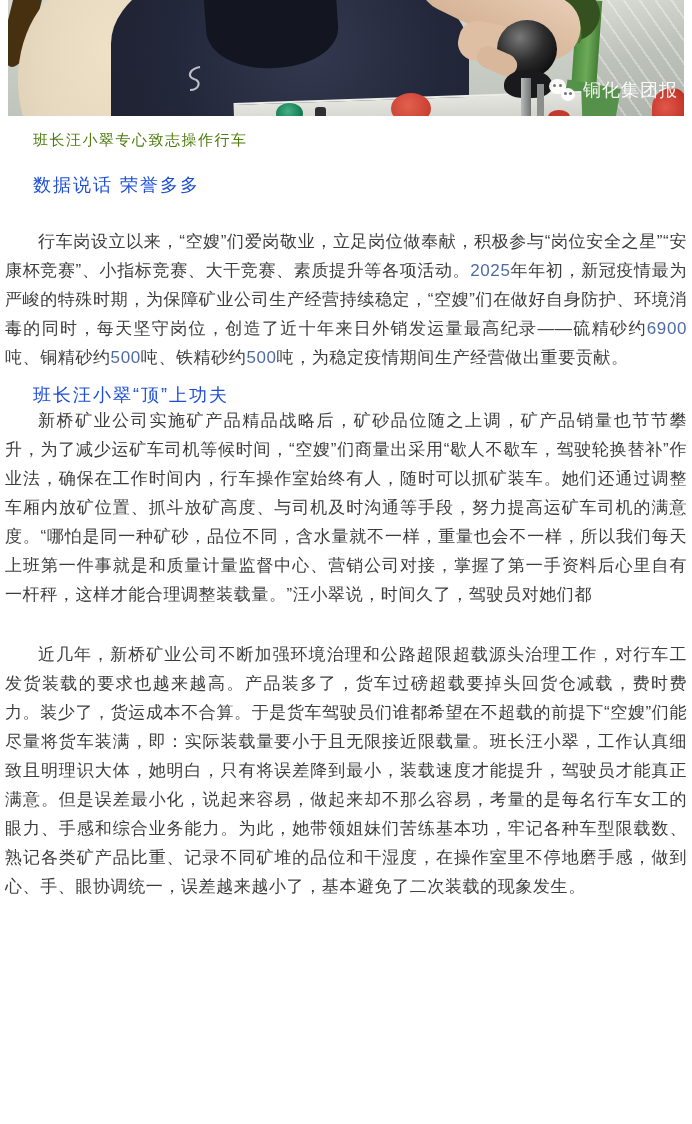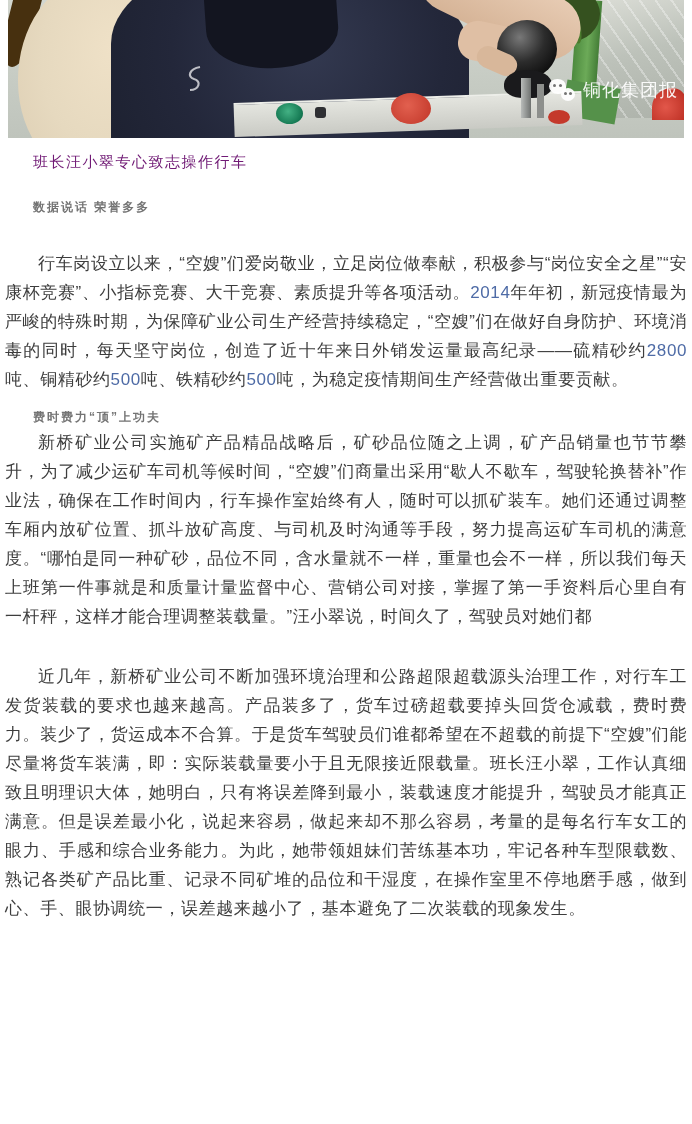--- a/index.html
+++ b/index.html
@@ -5,21 +5,21 @@
   html,body { margin:0; padding:0; }
   body {
     width:692px; height:1124px; overflow:hidden;
     background:#ffffff;
     font-family:"Liberation Sans","DejaVu Sans",sans-serif;
   }
   .page { width:692px; }
 
   
   .photo {
-    position:relative; margin:0 8px; height:138px; overflow:hidden;
+    position:relative; margin:0 8px; height:116px; overflow:hidden;
     background:linear-gradient(180deg,#d3d7d0 0%,#c7ccc4 55%,#bfc4bc 100%);
   }
   .photo * { position:absolute; }
 
   .ph-concrete { left:586px; top:0; width:90px; height:118px;
     background:linear-gradient(165deg,#dadcd5 0%,#bdc2ba 45%,#adb2aa 100%); }
   .ph-concrete::after { content:""; position:absolute; inset:0; opacity:.55;
     background:repeating-linear-gradient(55deg,rgba(255,255,255,.6) 0 2px,transparent 2px 13px); }
   .ph-rod-up { left:556px; top:-8px; width:8px; height:48px; background:#a9aeaa; transform:rotate(18deg); }
   .ph-frame-v { left:566px; top:0; width:25px; height:94px; transform:rotate(4deg);
@@ -77,25 +77,25 @@
     border-radius:50%; background:#6f6f6f; box-shadow:6px 0 0 #6f6f6f; }
   .wm-small { position:absolute !important; left:12px; top:9px; width:14px; height:13px;
     background:#fff; border-radius:50%; opacity:.95; }
   .wm-small::before { content:""; position:absolute; left:3px; top:4px; width:3px; height:3px;
     border-radius:50%; background:#6f6f6f; box-shadow:5px 0 0 #6f6f6f; }
 
   
   .content { padding:0 5px; }
   .caption {
     margin:13px 0 0; font-size:15px; line-height:21px; letter-spacing:1.5px;
-    color:#701a75; text-indent:28px;
+    color:#4d7c0f; text-indent:28px;
   }
   .section-heading {
     margin:24px 0 0; padding-left:28px;
-    font-size:12px; line-height:22px; font-weight:bold; letter-spacing:2px; color:#737373;
+    font-size:18px; line-height:22px; font-weight:normal; letter-spacing:2px; color:#1d4ed8;
   }
   .section-heading.second { margin-top:12px; }
   p.body-para {
     margin:0; font-size:17px; line-height:29px; letter-spacing:.6px;
     color:#3d3d3d; text-indent:33px; text-align:justify;
   }
   p.body-para.first-after-heading { margin-top:31px; }
   .num { color:#4e6ba6; }
 </style>
 </head>
@@ -143,20 +143,20 @@
         <span class="wm-small"></span>
       </span>
       <span>铜化集团报</span>
     </div>
   </div>
 
   <div class="content">
     <p class="caption">班长汪小翠专心致志操作行车</p>
 
     <h2 class="section-heading">数据说话 荣誉多多</h2>
-    <p class="body-para first-after-heading">行车岗设立以来，“空嫂”们爱岗敬业，立足岗位做奉献，积极参与“岗位安全之星”“安康杯竞赛”、小指标竞赛、大干竞赛、素质提升等各项活动。<span class="num">2014</span>年年初，新冠疫情最为严峻的特殊时期，为保障矿业公司生产经营持续稳定，“空嫂”们在做好自身防护、环境消毒的同时，每天坚守岗位，创造了近十年来日外销发运量最高纪录——硫精砂约<span class="num">2800</span>吨、铜精砂约<span class="num">500</span>吨、铁精砂约<span class="num">500</span>吨，为稳定疫情期间生产经营做出重要贡献。</p>
+    <p class="body-para first-after-heading">行车岗设立以来，“空嫂”们爱岗敬业，立足岗位做奉献，积极参与“岗位安全之星”“安康杯竞赛”、小指标竞赛、大干竞赛、素质提升等各项活动。<span class="num">2025</span>年年初，新冠疫情最为严峻的特殊时期，为保障矿业公司生产经营持续稳定，“空嫂”们在做好自身防护、环境消毒的同时，每天坚守岗位，创造了近十年来日外销发运量最高纪录——硫精砂约<span class="num">6900</span>吨、铜精砂约<span class="num">500</span>吨、铁精砂约<span class="num">500</span>吨，为稳定疫情期间生产经营做出重要贡献。</p>
 
-    <h2 class="section-heading second">费时费力“顶”上功夫</h2>
+    <h2 class="section-heading second">班长汪小翠“顶”上功夫</h2>
     <p class="body-para">新桥矿业公司实施矿产品精品战略后，矿砂品位随之上调，矿产品销量也节节攀升，为了减少运矿车司机等候时间，“空嫂”们商量出采用“歇人不歇车，驾驶轮换替补”作业法，确保在工作时间内，行车操作室始终有人，随时可以抓矿装车。她们还通过调整车厢内放矿位置、抓斗放矿高度、与司机及时沟通等手段，努力提高运矿车司机的满意度。“哪怕是同一种矿砂，品位不同，含水量就不一样，重量也会不一样，所以我们每天上班第一件事就是和质量计量监督中心、营销公司对接，掌握了第一手资料后心里自有一杆秤，这样才能合理调整装载量。”汪小翠说，时间久了，驾驶员对她们都</p>
     <p class="body-para first-after-heading">近几年，新桥矿业公司不断加强环境治理和公路超限超载源头治理工作，对行车工发货装载的要求也越来越高。产品装多了，货车过磅超载要掉头回货仓减载，费时费力。装少了，货运成本不合算。于是货车驾驶员们谁都希望在不超载的前提下“空嫂”们能尽量将货车装满，即：实际装载量要小于且无限接近限载量。班长汪小翠，工作认真细致且明理识大体，她明白，只有将误差降到最小，装载速度才能提升，驾驶员才能真正满意。但是误差最小化，说起来容易，做起来却不那么容易，考量的是每名行车女工的眼力、手感和综合业务能力。为此，她带领姐妹们苦练基本功，牢记各种车型限载数、熟记各类矿产品比重、记录不同矿堆的品位和干湿度，在操作室里不停地磨手感，做到心、手、眼协调统一，误差越来越小了，基本避免了二次装载的现象发生。</p>
   </div>
 
 </div>
 
 </body></html>

